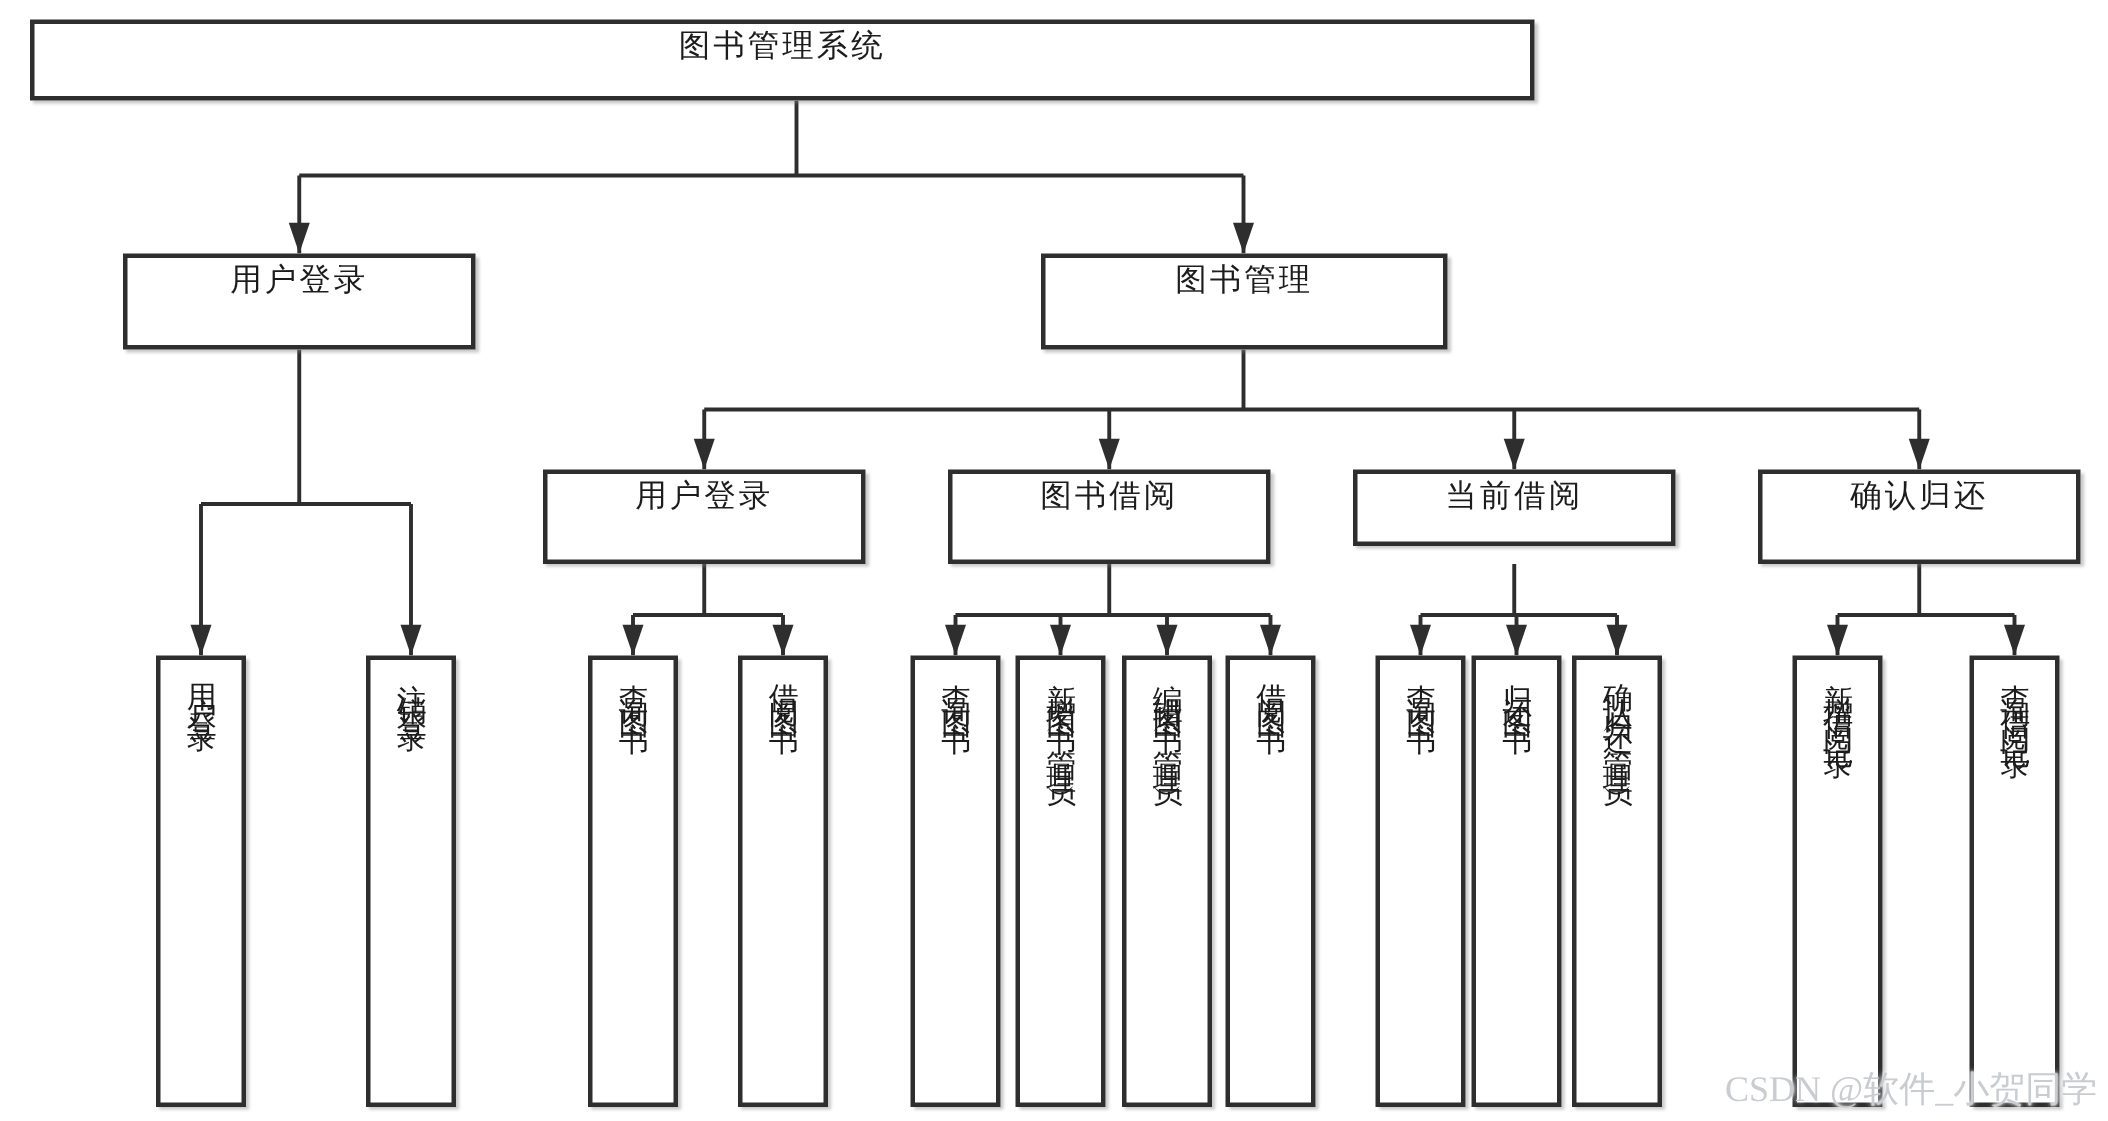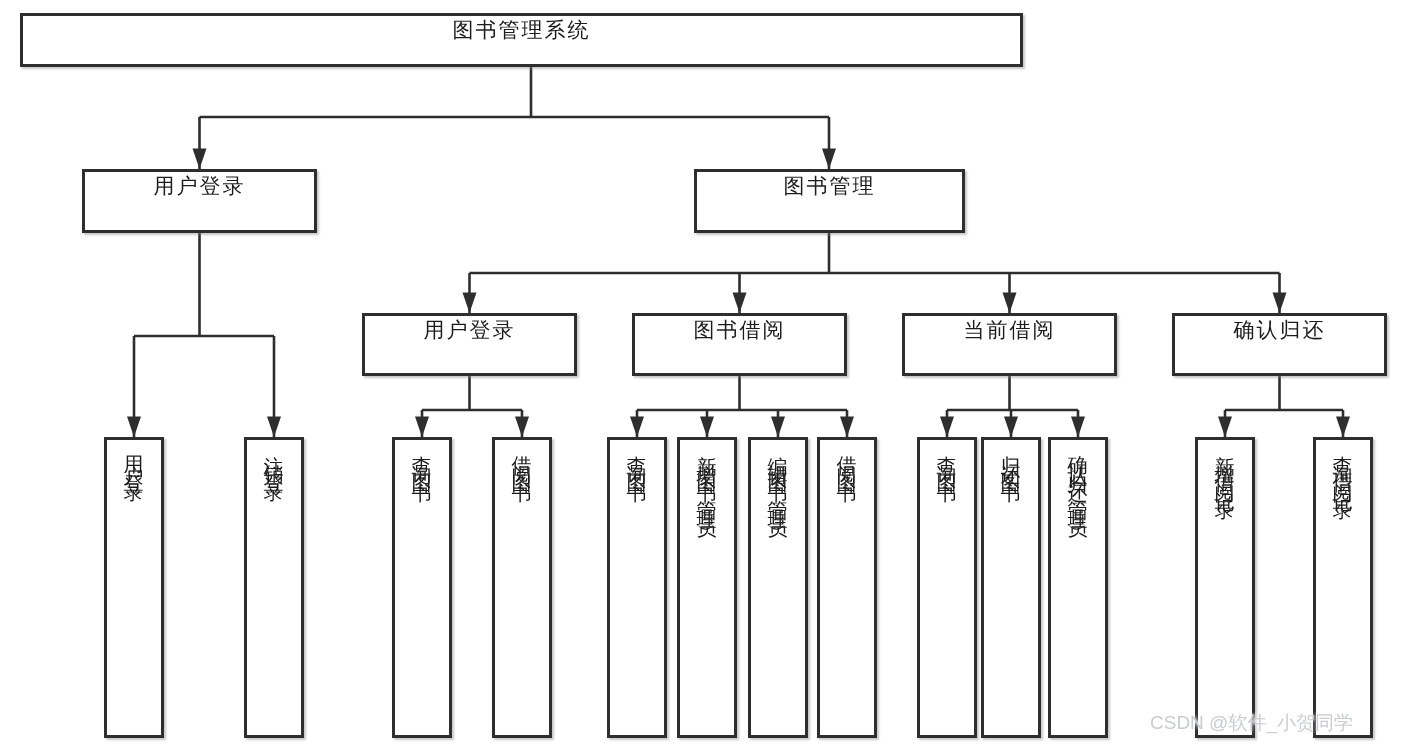--- a/index.html
+++ b/index.html
@@ -30,23 +30,23 @@
   .box.h span{
     font-size:21px;letter-spacing:2px;white-space:nowrap;
   }
   .box.v span{
     writing-mode:vertical-rl;text-orientation:mixed;
     font-size:20px;letter-spacing:9px;line-height:1;
     white-space:nowrap;
   }
   .watermark{
     position:absolute;left:1150px;top:710px;
-    font-size:19px;color:var(--watermark);
+    font-size:24px;color:var(--watermark);
     text-shadow:0 0 2px #fff,0 0 4px #fff;
-    white-space:nowrap;z-index:5;
+    white-space:nowrap;z-index:5;font-family:Liberation Serif, serif;
   }
 </style>
 </head>
 <body>
 
 <div class="canvas">
 
   <svg class="wires" viewBox="0 0 1405 747" xmlns="http://www.w3.org/2000/svg">
     <defs>
       <marker id="arrow" viewBox="0 0 22 15" markerWidth="22" markerHeight="15" refX="21" refY="7.5" orient="auto" markerUnits="userSpaceOnUse">
@@ -94,21 +94,21 @@
   <div class="box h" style="left:694px;top:169px;width:271px;height:64px">
     <span>图书管理</span>
   </div>
 
   <div class="box h" style="left:362px;top:313px;width:215px;height:63px">
     <span>用户登录</span>
   </div>
   <div class="box h" style="left:632px;top:313px;width:215px;height:63px">
     <span>图书借阅</span>
   </div>
-  <div class="box h" style="left:902px;top:313px;width:215px;height:63px">
+  <div class="box h" style="left:902px;top:313px;width:215px;height:51px">
     <span>当前借阅</span>
   </div>
   <div class="box h" style="left:1172px;top:313px;width:215px;height:63px">
     <span>确认归还</span>
   </div>
 
   <div class="box v" style="left:104px;top:437px;width:60px;height:301px">
     <span>用户登录</span>
   </div>
   <div class="box v" style="left:244px;top:437px;width:60px;height:301px">

